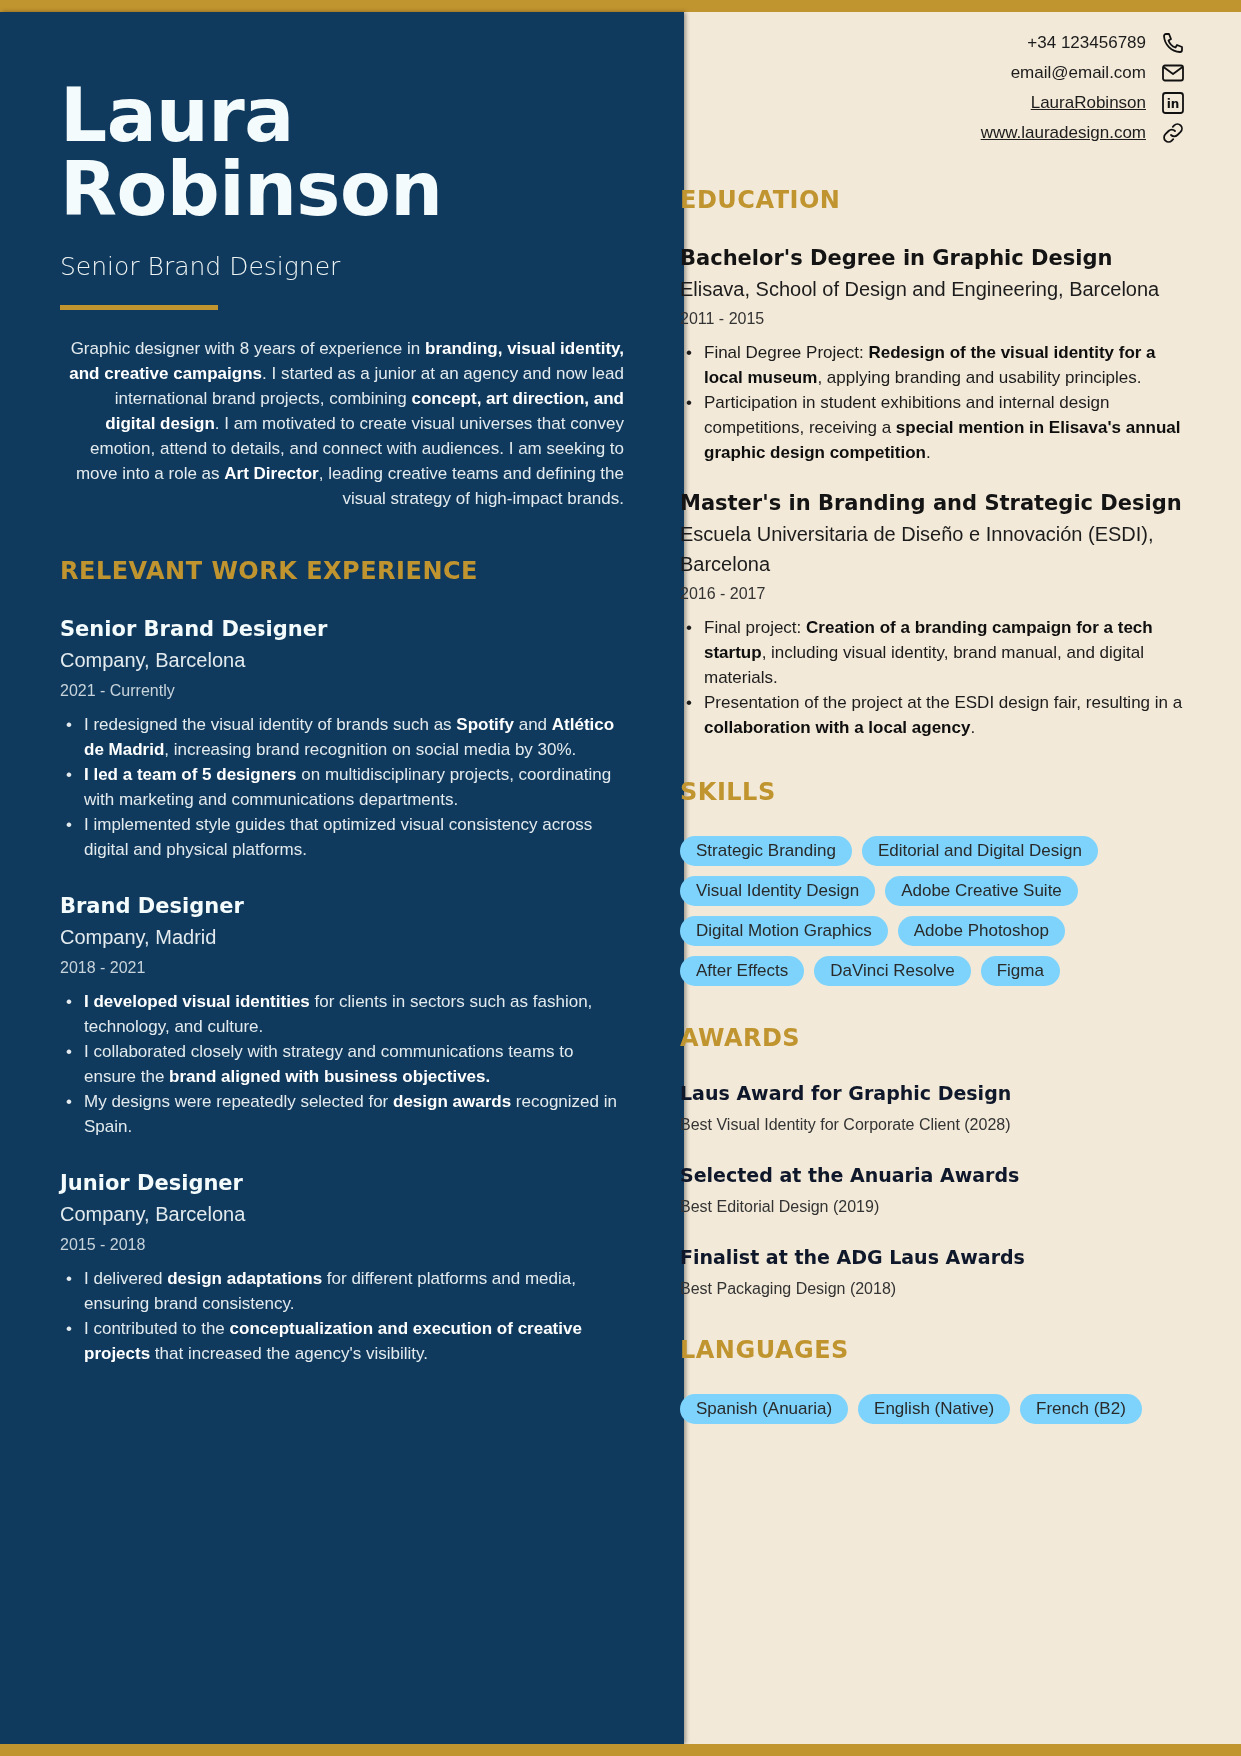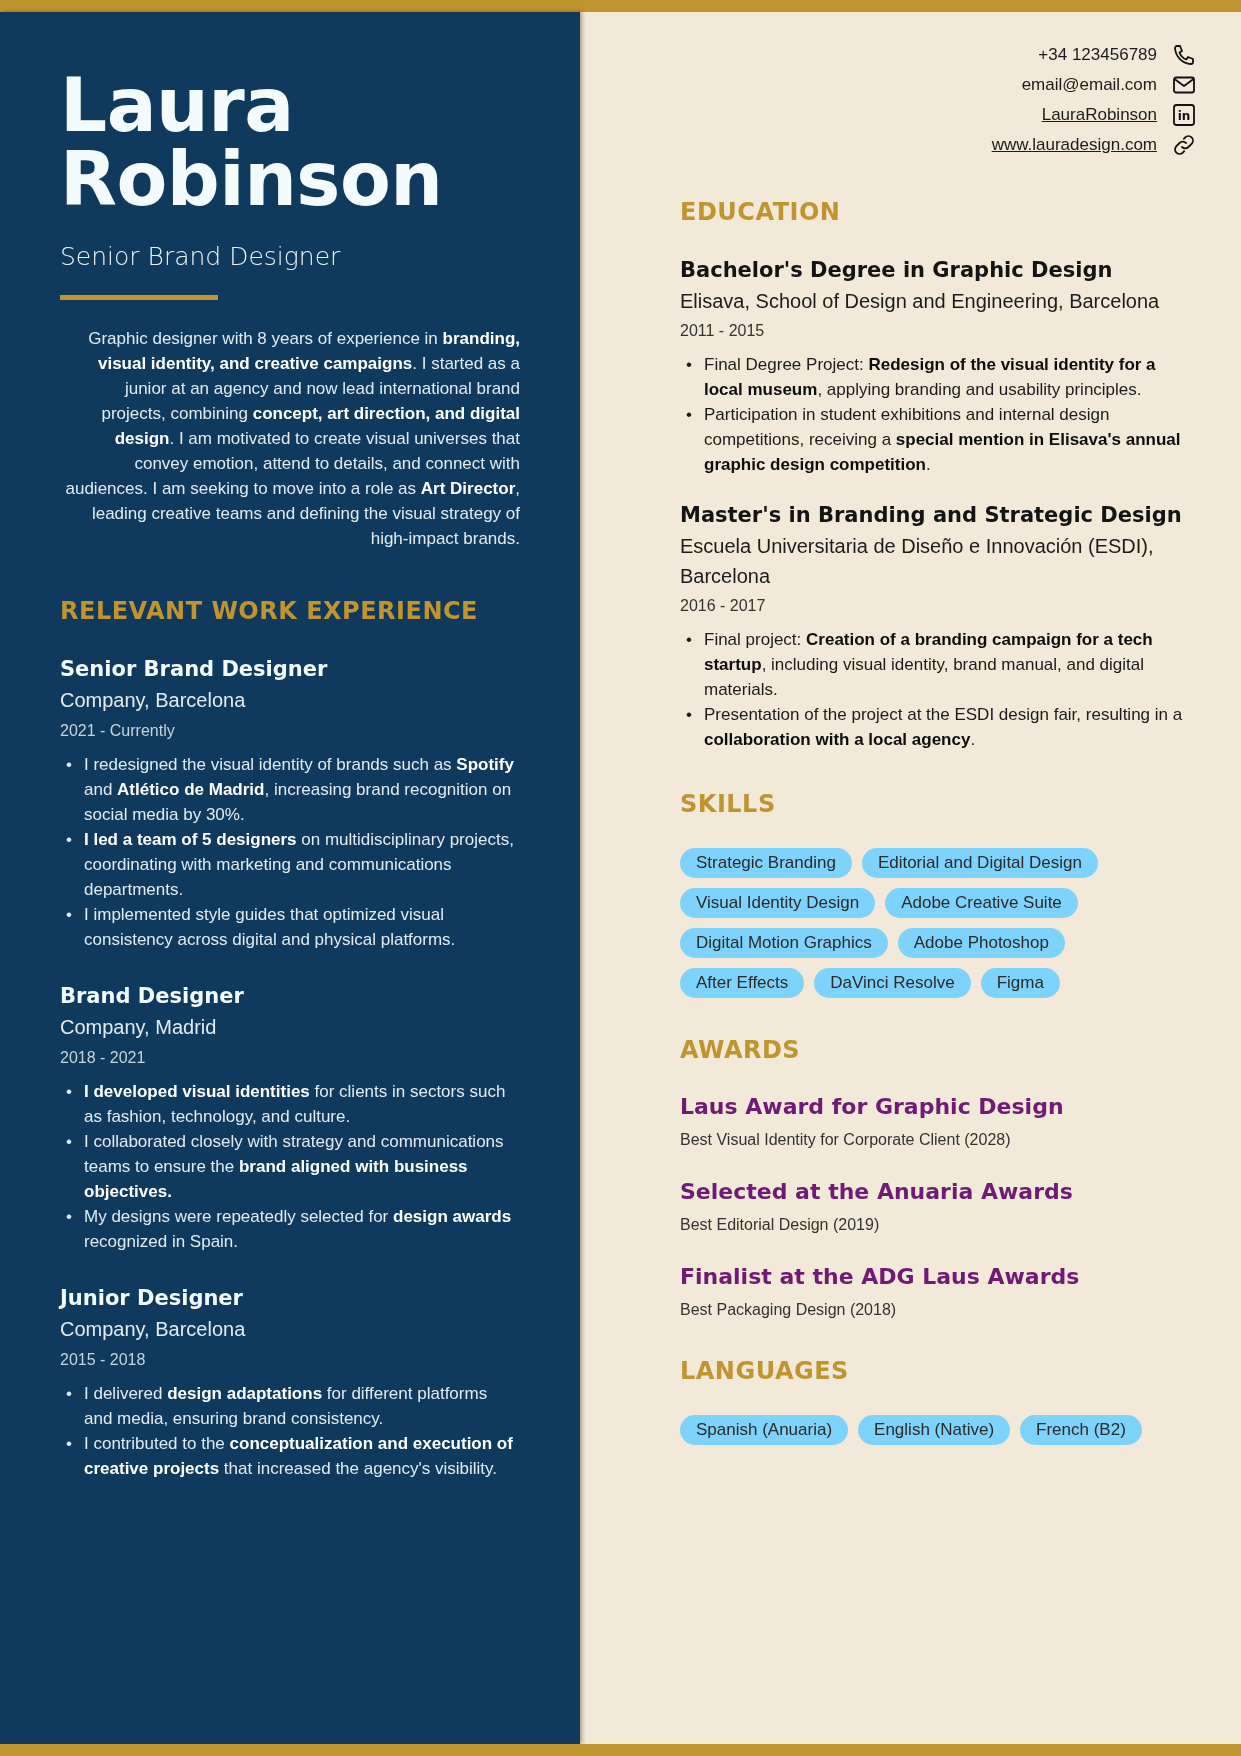--- a/index.html
+++ b/index.html
@@ -5,28 +5,28 @@
     * { margin: 0; padding: 0; box-sizing: border-box; }
     html, body { width: 1241px; height: 1756px; overflow: hidden; }
     body {
       font-family: "Liberation Sans", "DejaVu Sans", sans-serif;
       background: #f2e9d8;
       position: relative;
     }
     .top-bar { position: absolute; left: 0; top: 0; width: 1241px; height: 12px; background: #c0942f; }
     .bottom-bar { position: absolute; left: 0; bottom: 0; width: 1241px; height: 12px; background: #c0942f; }
     .left {
-      position: absolute; left: 0; top: 12px; width: 580px; height: 1732px;
+      position: absolute; left: 0; top: 12px; width: 684px; height: 1732px;
       background: #103a5d; color: #eef4f4;
       box-shadow: 2px 0 4px rgba(0,0,0,0.35);
-      padding: 6px 60px;
+      padding: 16px 60px;
     }
     .right {
-      position: absolute; left: 620px; top: 12px; width: 621px; height: 1459px;
-      padding: 0 44px 0 60px; color: #1c1c1c;
+      position: absolute; left: 620px; top: 0; width: 621px; height: 1459px;
+      padding: 0 55px 0 60px; color: #1c1c1c;
     }
     .name {
       font-family: "DejaVu Sans", sans-serif;
       font-size: 74px; line-height: 74px; font-weight: 600;
       color: #f3fbfc; margin-top: 50px; letter-spacing: -0.5px;
     }
     .subtitle { font-size: 25px; margin-top: 26px; color: #eef4f4; font-family: "DejaVu Sans", sans-serif; font-weight: 300; }
     .accent-line { width: 158px; height: 5px; background: #c0942f; margin-top: 24px; }
     .summary { font-size: 17px; line-height: 25px; margin-top: 26px; color: #e3ebef; text-align: right; }
     .summary b { color: #ffffff; }
@@ -57,21 +57,21 @@
     .edu-school { font-size: 20px; line-height: 30px; margin-top: 4px; color: #1c1c1c; }
     .edu-dates { font-size: 16px; margin-top: 6px; color: #333; }
     .right ul.bullets li { color: #1c1c1c; }
     .right ul.bullets li b { color: #0e0e0e; }
     .pills { display: flex; flex-wrap: wrap; margin-top: 30px; gap: 10px 10px; }
     .pill {
       background: #7dd3fc; border-radius: 15px; padding: 0 16px;
       height: 30px; line-height: 30px; font-size: 17px; color: #2a2a2a;
     }
     .award { margin-top: 30px; }
-    .award-title { font-family: "DejaVu Sans", sans-serif; font-size: 22px; font-weight: 600; color: #701a75; }
+    .award-title { font-family: "DejaVu Sans", sans-serif; font-size: 19px; font-weight: 600; color: #0f172a; }
     .award-desc { font-size: 16px; margin-top: 12px; color: #333; }
   </style>
 </head>
 <body>
 
 <div class="top-bar"></div>
 
 <div class="left">
   <div class="name">
     <div>Laura</div>

